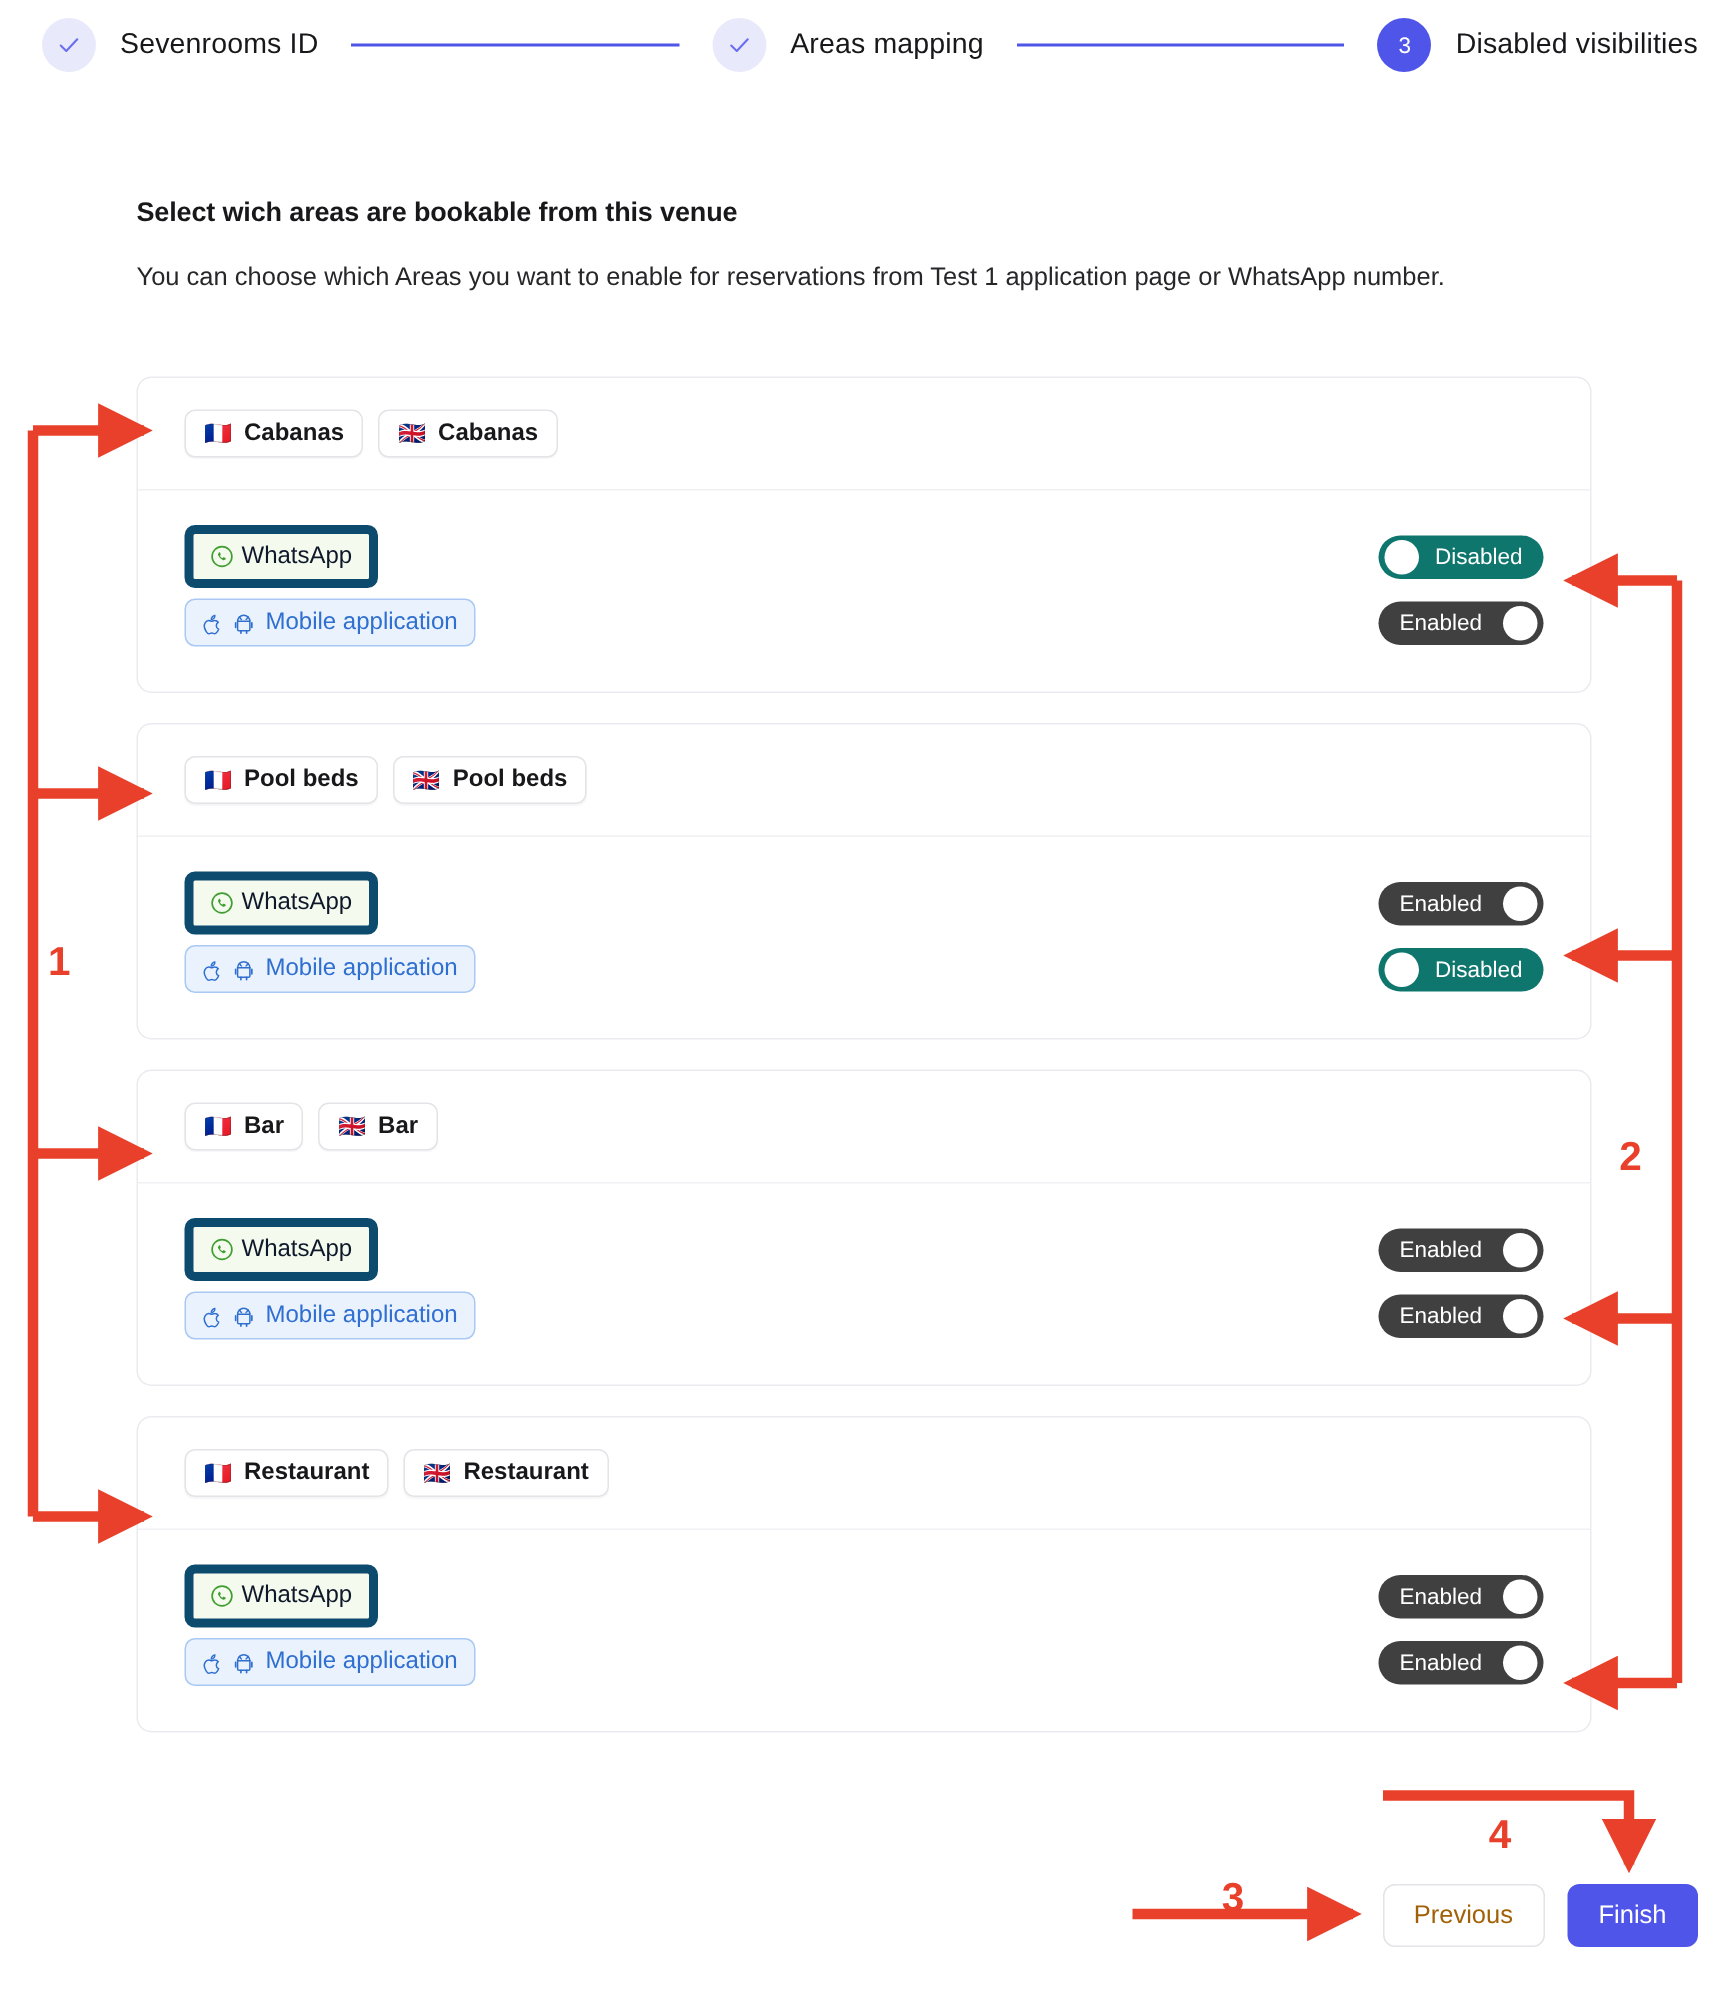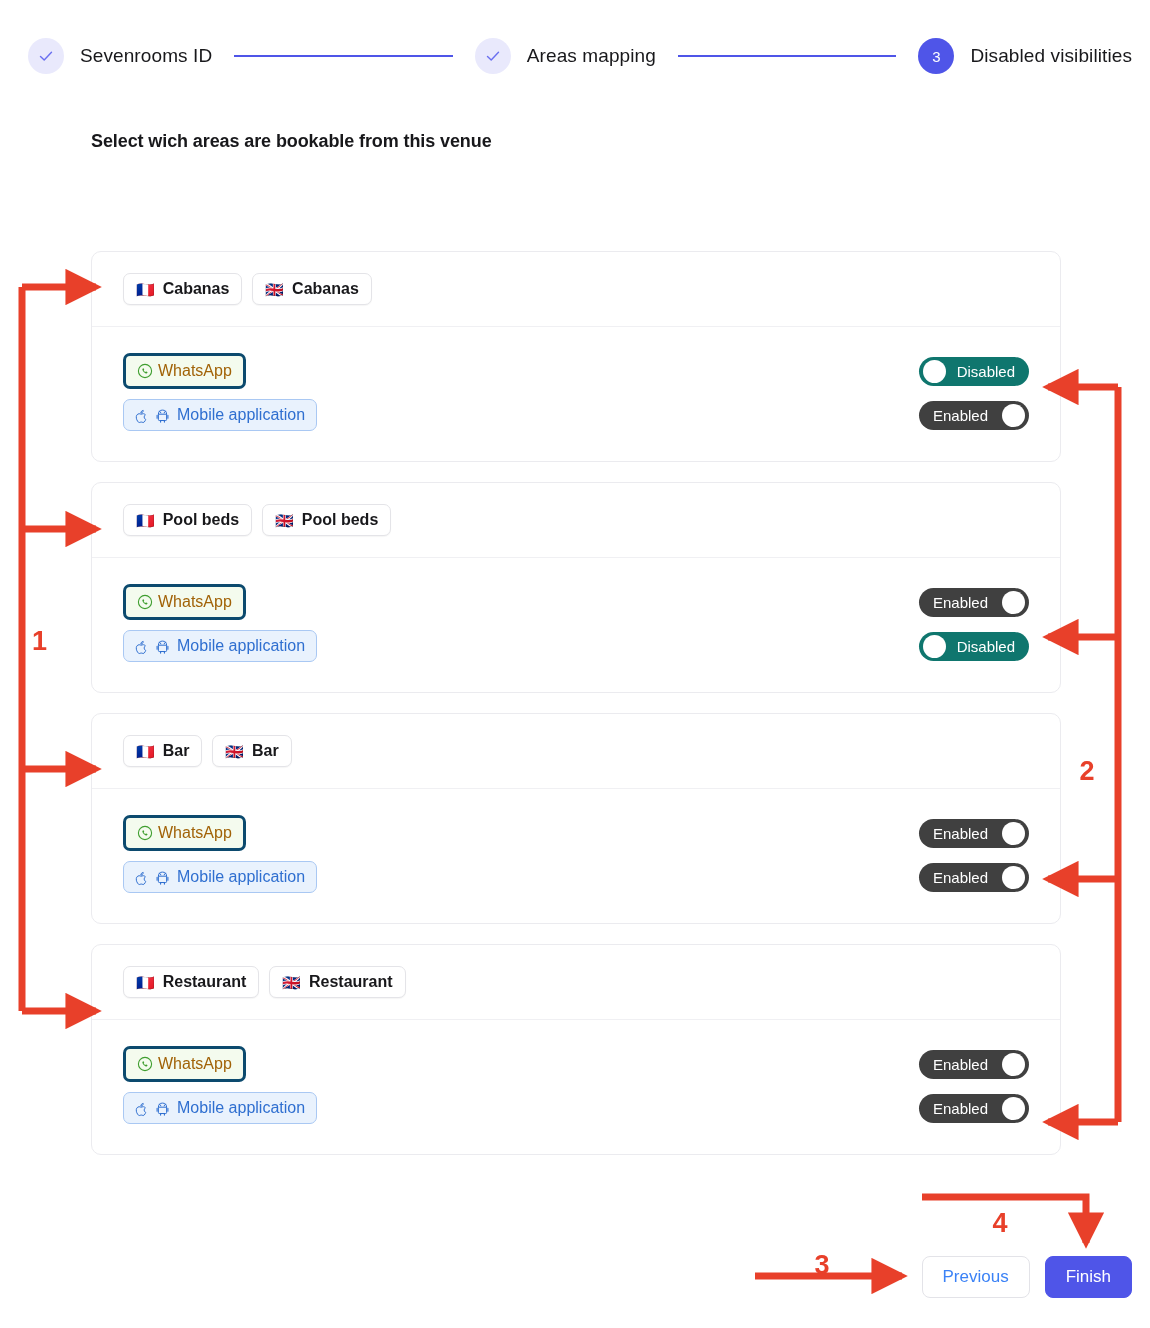--- a/index.html
+++ b/index.html
@@ -15,21 +15,21 @@
   #root {
     position: relative;
     width: 1150px;
     height: 1328px;
     background: #ffffff;
   }
 
   
   .stepper {
     position: absolute;
-    top: 34px;
+    top: 8px;
     left: 28px;
     width: 1104px;
     height: 44px;
     display: flex;
     align-items: center;
   }
   .step {
     display: flex;
     align-items: center;
     flex: 0 0 auto;
@@ -140,23 +140,23 @@
   .chan-chip {
     display: inline-flex;
     align-items: center;
     gap: 5px;
     border-radius: 7px;
     padding: 6px 11px;
     font-size: 16px;
     white-space: nowrap;
   }
   .chan-chip.whatsapp {
-    border: 3px solid #0c4a6e;
+    border: 6px solid #0c4a6e;
     background: #f4fbee;
-    color: #a16207;
+    color: #0f172a;
   }
   .chan-chip.mobile {
     border: 1px solid #a9c8f3;
     background: #e9f2fd;
     color: #2f6fd0;
     gap: 8px;
     align-items: flex-end;
   }
   .chan-chip svg { display: block; }
 
@@ -205,21 +205,21 @@
   .btn {
     font-size: 17px;
     border-radius: 8px;
     padding: 10px 20px;
     cursor: pointer;
     white-space: nowrap;
   }
   .btn-prev {
     border: 1px solid #e3e3e8;
     background: #ffffff;
-    color: #3b82f6;
+    color: #a16207;
   }
   .btn-finish {
     border: 1px solid #4f55e8;
     background: #4f55e8;
     color: #ffffff;
   }
 
   
   .anno {
     position: absolute;
@@ -266,20 +266,21 @@
     <div class="step">
       <div class="step-circle current">
         <span>3</span>
       </div>
       <div class="step-label">Disabled visibilities</div>
     </div>
 
   </div>
 
   <div class="page-title">Select wich areas are bookable from this venue</div>
+  <div class="page-subtitle">You can choose which Areas you want to enable for reservations from Test 1 application page or WhatsApp number.</div>
 
   <div class="cards">
 
     <div class="card">
       <div class="card-head">
         <span class="lang-chip">
           <span class="flag">🇫🇷</span>
           <span>Cabanas</span>
         </span>
         <span class="lang-chip">

